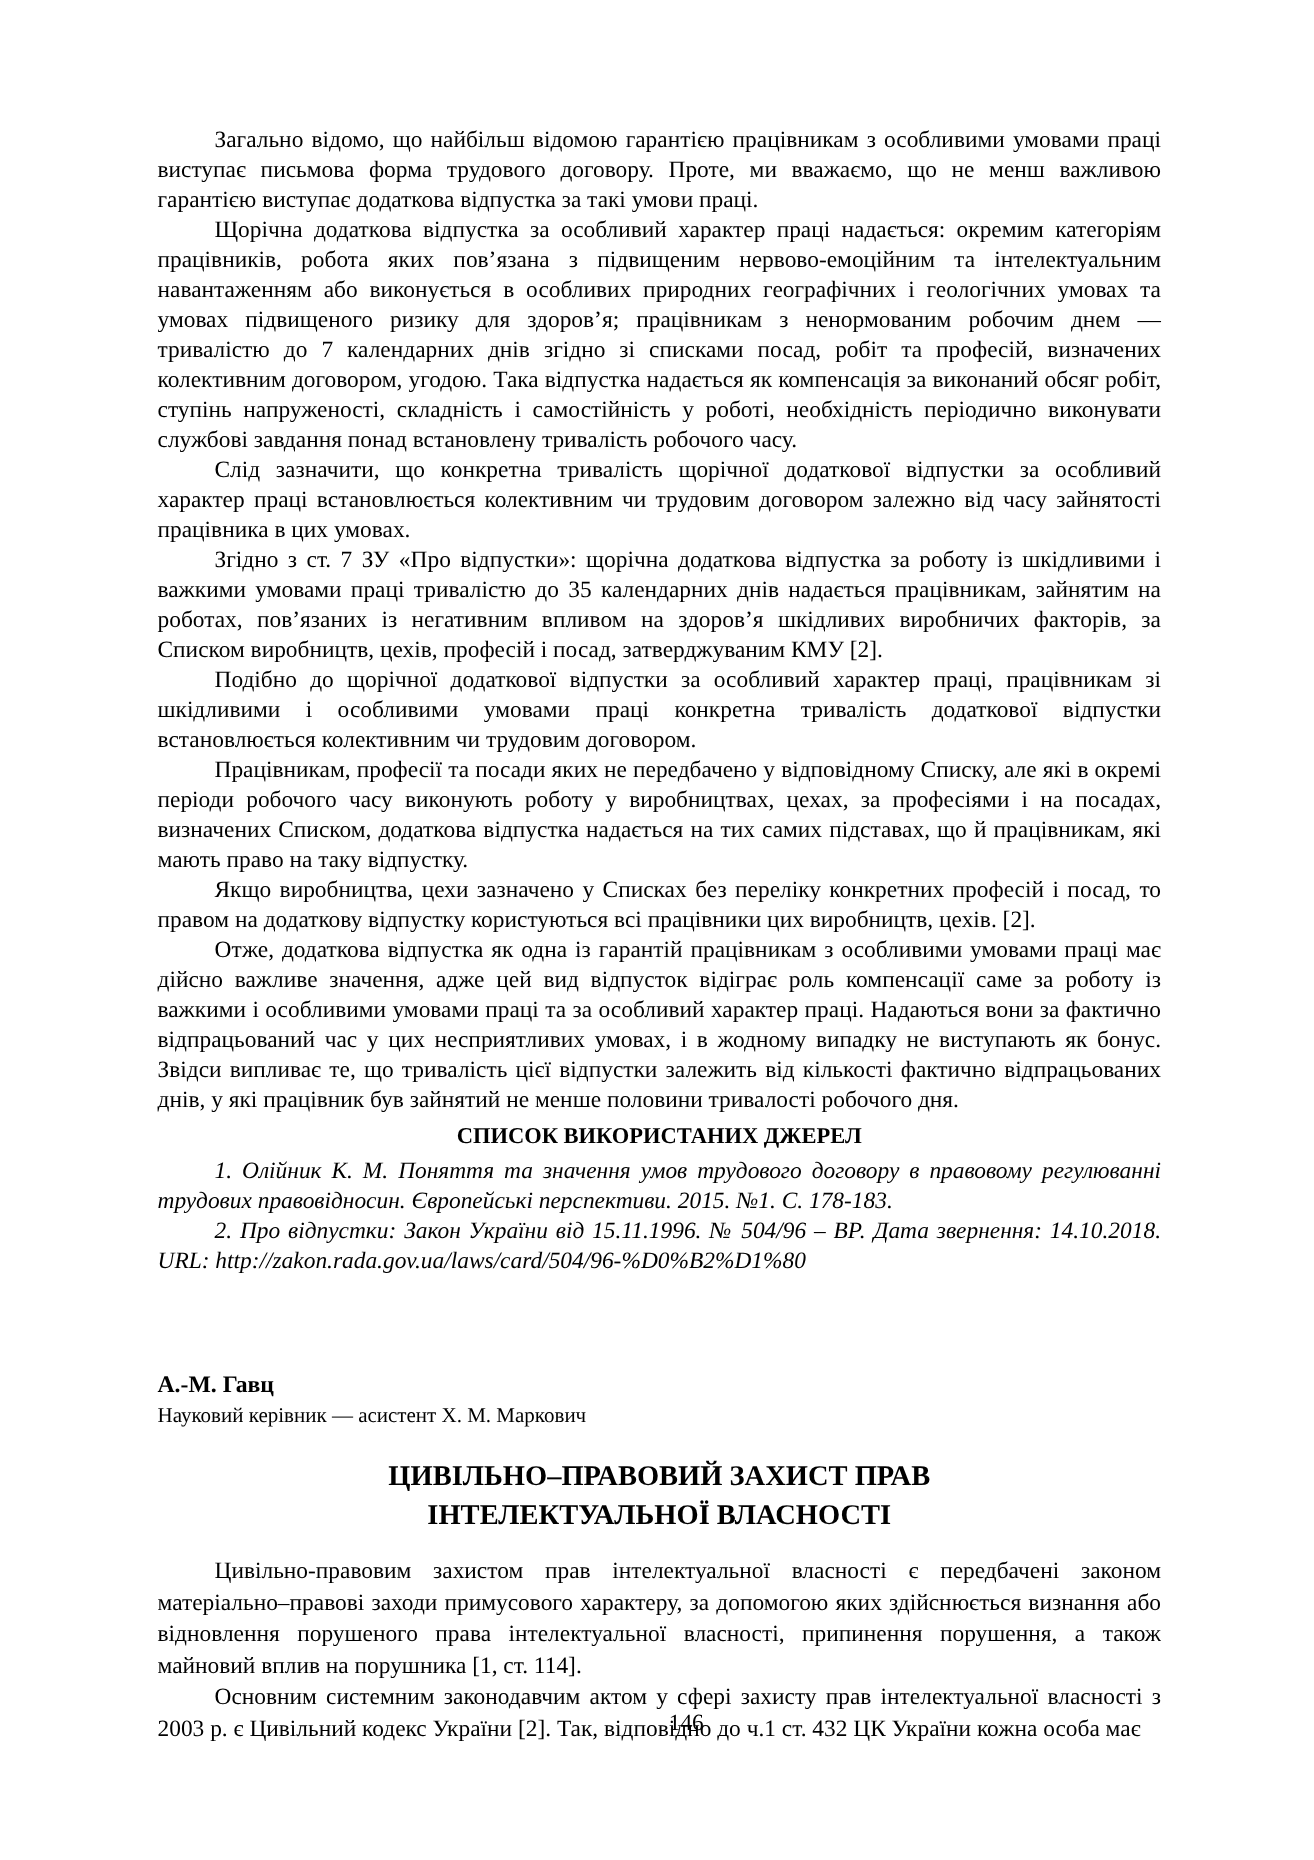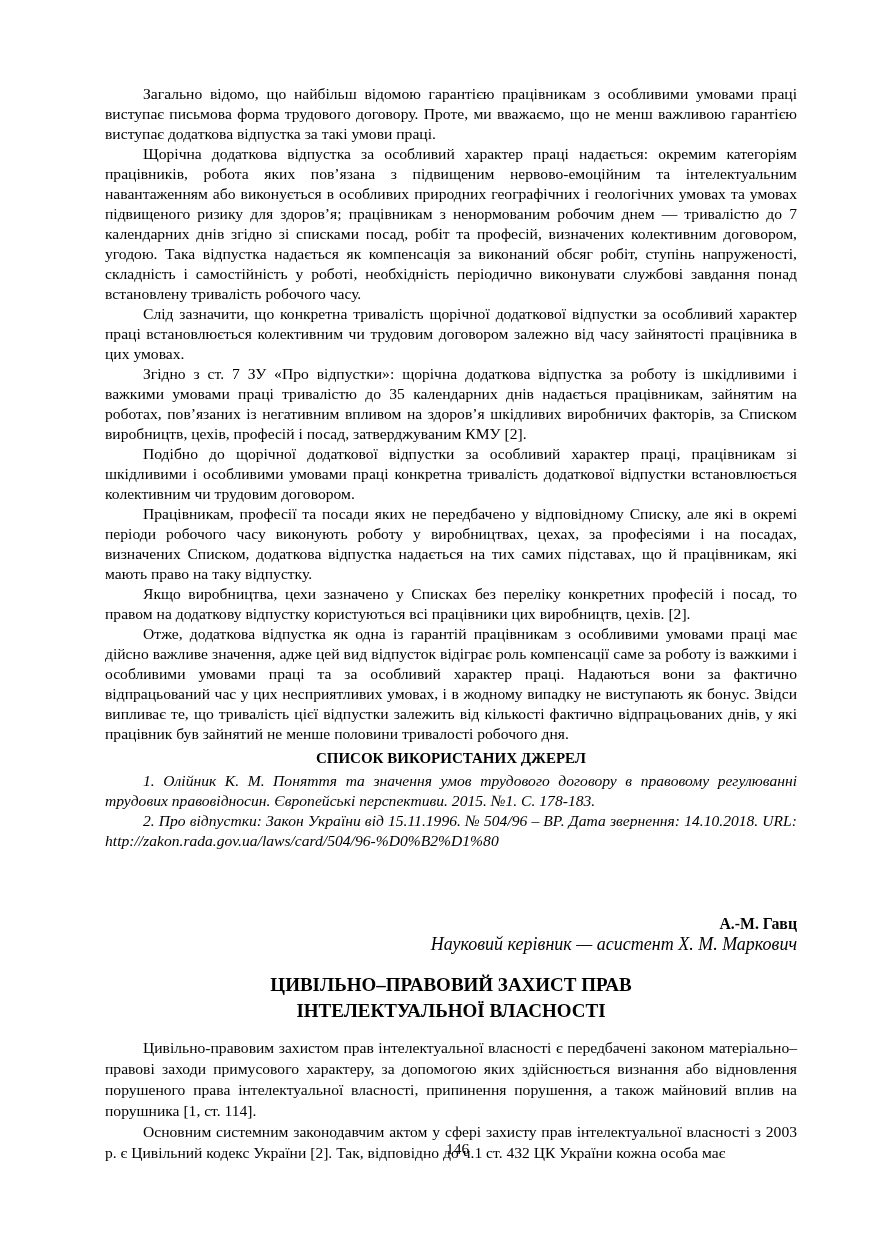--- a/index.html
+++ b/index.html
@@ -11,21 +11,21 @@
     width: 876px;
     height: 1240px;
     font-family: "Liberation Serif", serif;
     color: #000000;
   }
   .page {
     position: relative;
     width: 876px;
     height: 1240px;
     box-sizing: border-box;
-    padding: 84px 79px 0 105px;
+    padding: 84px 102px 0 105px;
     background: #ffffff;
     overflow: hidden;
   }
   .par {
     margin: 0;
     font-size: 15.6px;
     line-height: 20px;
     text-align: justify;
     text-indent: 38px;
     overflow-wrap: anywhere;
@@ -41,31 +41,30 @@
     margin: 0;
     font-size: 15.6px;
     line-height: 20px;
     font-style: italic;
     text-align: justify;
     text-indent: 38px;
     overflow-wrap: anywhere;
   }
   .byline {
     margin-top: 62px;
-    text-align: right;
+    text-align: left;
   }
   .author {
     font-size: 15.8px;
     line-height: 21px;
     font-weight: bold;
   }
   .supervisor {
-    font-size: 18px;
+    font-size: 14px;
     line-height: 21px;
-    font-style: italic;
   }
   .title {
     margin: 17px 0 13px 0;
     font-size: 19px;
     line-height: 26px;
     font-weight: bold;
     text-align: center;
   }
   .title-line {
     display: block;

